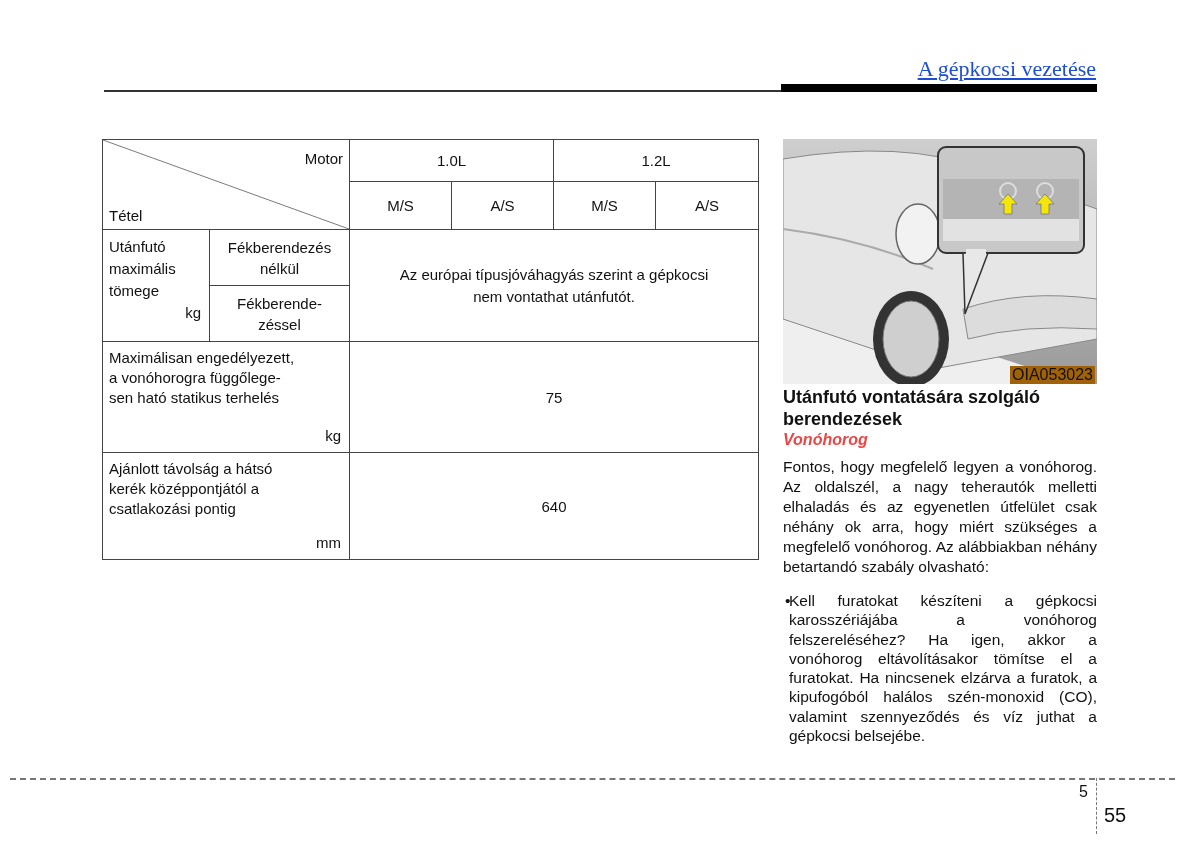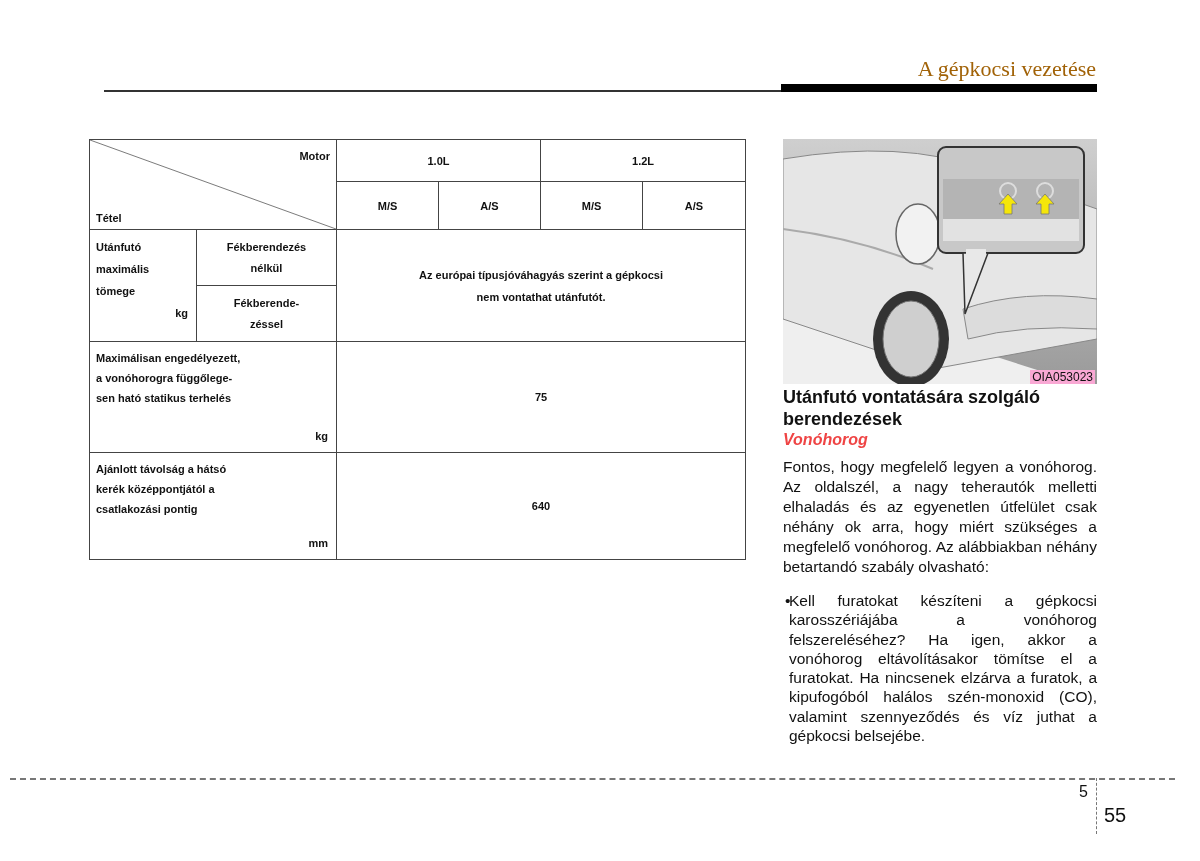--- a/index.html
+++ b/index.html
@@ -1,40 +1,40 @@
 <!DOCTYPE html>
 <html><head>
 <meta charset="utf-8">
 <style>
   html, body { margin: 0; padding: 0; background: #ffffff; }
   body { width: 1200px; height: 861px; position: relative; overflow: hidden;
          font-family: "Liberation Sans", sans-serif; color: #111; }
 
   .header-title { position: absolute; right: 104px; top: 56px; font-family: "Liberation Serif", serif;
-                  font-size: 22px; color: #a16207; }
+                  font-size: 22px; color: #1d4ed8; text-decoration: underline; }
   .header-rule-thin { position: absolute; left: 104px; top: 90px; width: 680px; height: 2px; background: #333; }
   .header-rule-thick { position: absolute; left: 781px; top: 84px; width: 316px; height: 8px; background: #000; }
 
   
-  .spec-table { position: absolute; left: 89px; top: 139px; width: 656px; height: 408px;
-                border-collapse: collapse; font-weight: bold; font-size: 11px; table-layout: fixed; }
+  .spec-table { position: absolute; left: 102px; top: 139px; width: 656px; height: 408px;
+                border-collapse: collapse; font-weight: normal; font-size: 15px; table-layout: fixed; }
   .spec-table td { border: 1.5px solid #444; padding: 0; vertical-align: middle; }
   .center { text-align: center; }
   .diag-cell { position: relative; }
   .diag-cell svg { position: absolute; left: 0; top: 0; width: 100%; height: 100%; }
   .diag-motor { position: absolute; right: 6px; top: 10px; }
   .diag-tetel { position: absolute; left: 6px; bottom: 5px; }
   .cell-text { padding: 6px 6px; line-height: 22px; }
   .unit-line { text-align: right; padding-right: 8px; }
 
   .legend { position: absolute; left: 104px; top: 556px; font-size: 15px; line-height: 23px; }
 
   
   .photo { position: absolute; left: 783px; top: 139px; width: 314px; height: 245px; background: #d9d9d9; overflow: hidden; }
-  .photo-code { position: absolute; right: 2px; bottom: 0px; background: #f9a8d4; font-size: 12px; padding: 0 2px; }
+  .photo-code { position: absolute; right: 2px; bottom: 0px; background: #a16207; font-size: 16px; padding: 0 2px; }
   .r-title { position: absolute; left: 783px; top: 386px; width: 314px; font-size: 18px; font-weight: bold; line-height: 22px; }
   .r-sub { position: absolute; left: 783px; top: 431px; font-size: 16px; font-weight: bold; font-style: italic; color: #ef4444; }
   .r-body { position: absolute; left: 783px; top: 457px; width: 314px; font-size: 15.5px; line-height: 20px; text-align: justify; }
   .r-bullet { position: absolute; left: 783px; top: 591px; width: 314px; font-size: 15.5px; line-height: 19.3px; }
   .r-bullet .dot { position: absolute; left: 2px; top: 0; }
   .r-bullet .btext { margin-left: 6px; text-align: justify; }
 
   
   .footer-dash { position: absolute; left: 10px; top: 778px; width: 1165px; border-top: 2px dashed #777; }
   .footer-vdash { position: absolute; left: 1096px; top: 778px; height: 56px; border-left: 1.5px dashed #777; }

